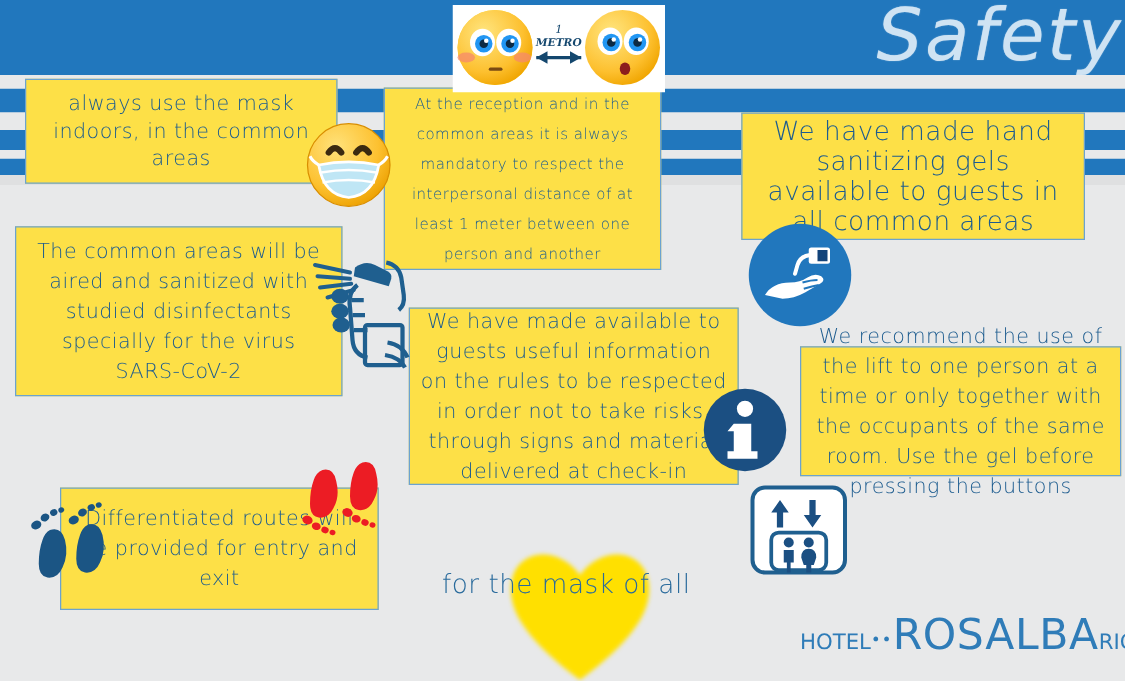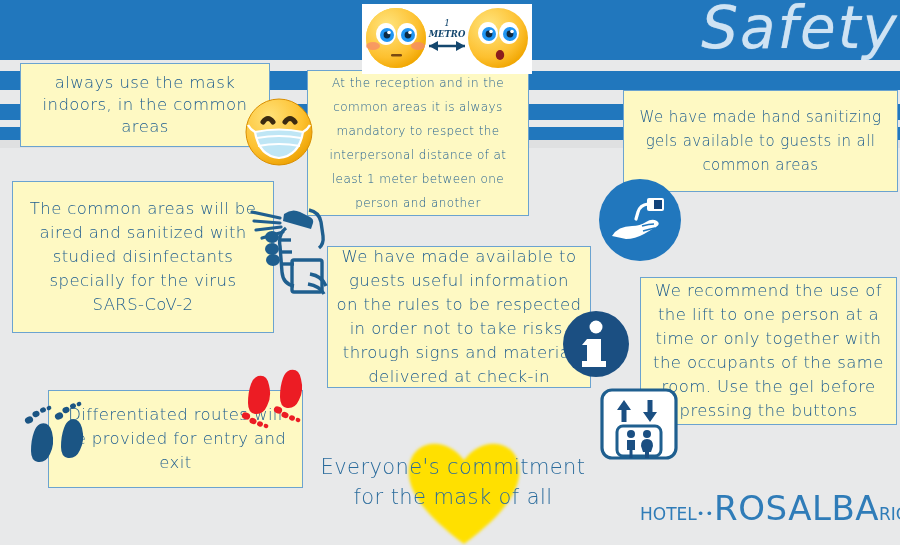--- a/index.html
+++ b/index.html
@@ -39,40 +39,40 @@
     font-weight:300;
     letter-spacing:2px;
     font-style:italic;
     line-height:64px;
     text-shadow:0 0 1px rgba(255,255,255,.5);
   }
 
   
   .card{
     position:absolute;
-    background:#fef9c3;
+    background:#fde047;
     border:1.6px solid #6ba3d0;
     box-sizing:border-box;
     color:#1d5c8f;
     font-family:"DejaVu Sans", sans-serif;
     font-weight:300;
     text-align:center;
     display:flex;
     align-items:center;
     justify-content:center;
     letter-spacing:.4px;
   }
   .card p{margin:0;padding:0 8px;}
 
   #card-mask      {left:20px; top:63px;  width:250px;height:84px; font-size:16.5px;line-height:22px;}
   #card-distance  {left:307px;top:70px;  width:222px;height:146px;font-size:12px;line-height:24px;z-index:5;}
-  #card-gel       {left:623px;top:90px;  width:275px;height:102px;font-size:15px;line-height:24px;}
-  #card-sanitize  {left:12px; top:181px; width:262px;height:152px;font-size:16.5px;line-height:24px;}
+  #card-gel       {left:593px;top:90px;  width:275px;height:102px;font-size:21px;line-height:24px;}
+  #card-sanitize  {left:12px; top:181px; width:262px;height:136px;font-size:16.5px;line-height:24px;}
   #card-info      {left:327px;top:246px; width:264px;height:142px;font-size:16.5px;line-height:24px;}
-  #card-lift      {left:640px;top:277px; width:257px;height:148px;font-size:16.5px;line-height:24px;}
+  #card-lift      {left:640px;top:277px; width:257px;height:104px;font-size:16.5px;line-height:24px;}
   #card-routes    {left:48px; top:390px; width:255px;height:98px; font-size:16.5px;line-height:24px;}
 
   
   .slogan{
     position:absolute;
     left:308px;top:452px;
     width:290px;
     text-align:center;
     color:#2a6b9c;
     font-size:21px;
@@ -339,21 +339,20 @@
     </svg>
   </div>
 
   <div class="heart">
     <svg viewBox="0 0 128 118" width="128" height="118">
       <path d="M64 112 C 18 78, 4 52, 10 30 C 16 8, 46 4, 64 28 C 82 4, 112 8, 118 30 C 124 52, 110 78, 64 112 Z" fill="#ffe000"></path>
     </svg>
   </div>
 
   <div class="slogan">
-    <div>Everyone's commitment</div>
     <div>for the mask of all</div>
   </div>
 
   <div class="logo">
     <span class="small">HOTEL</span><span class="dots">••</span><span class="big">ROSALBA</span><span class="small">RICCIONE</span>
   </div>
 
 </div>
 
 </body></html>

